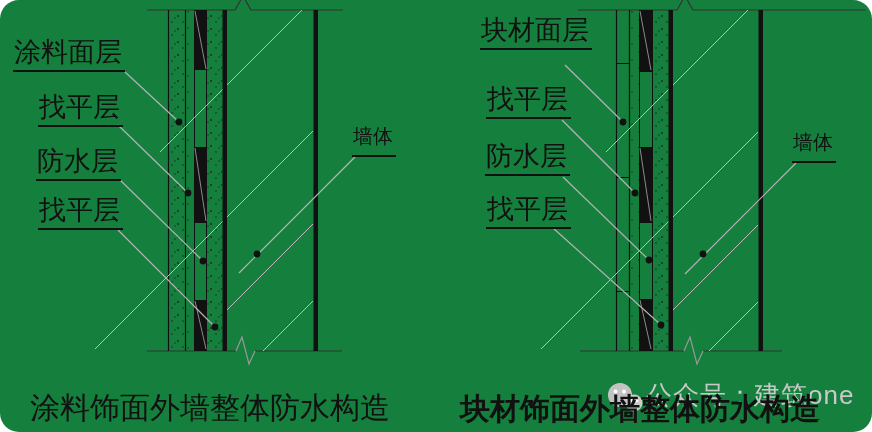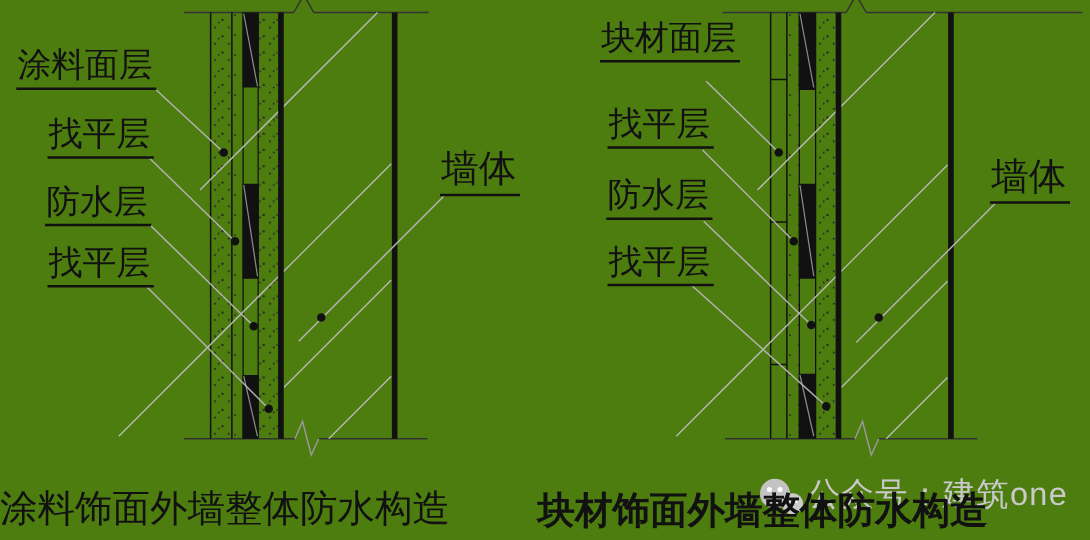--- a/index.html
+++ b/index.html
@@ -1,28 +1,28 @@
 <!DOCTYPE html>
 <html><head>
 <meta charset="utf-8">
 <style>
   html,body { margin:0; padding:0; background:#ffffff; }
   .canvas {
-    position:relative; width:872px; height:432px; background:#4d7c0f;
-    font-family:"Liberation Serif", serif; overflow:hidden;
+    position:relative; width:872px; height:432px; background:#15803d;
+    font-family:"Liberation Serif", serif; overflow:hidden;border-radius:19px;
   }
   .canvas svg { position:absolute; left:0; top:0; z-index:0; }
   .layer-label {
     position:absolute; z-index:2; color:#111; font-size:27px; line-height:29px;
     white-space:nowrap; border-bottom:2px solid #111; padding:0 3px 3px 1px;
   }
-  .wall-label { font-size:30px; line-height:32px; }
+  .wall-label { font-size:20px; line-height:32px; }
   .caption {
     position:absolute; z-index:3; color:#111; font-size:30px; line-height:34px;
-    text-align:left; white-space:nowrap;
+    text-align:right; white-space:nowrap;
   }
   .watermark-text {
     position:absolute; z-index:1; color:#c9c9c9; font-size:26px; line-height:28px;
     font-family:"Liberation Sans", sans-serif; white-space:nowrap; letter-spacing:1px;
   }
 </style>
 </head>
 <body>
 
 <div class="canvas">

